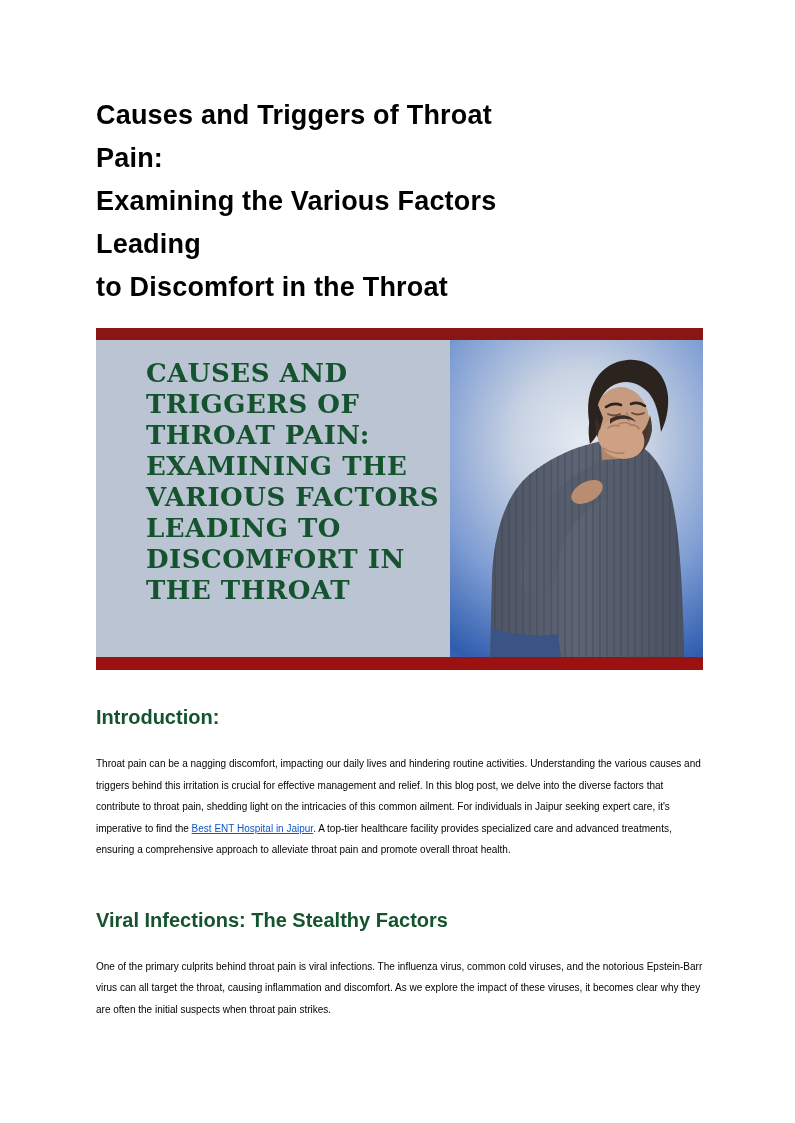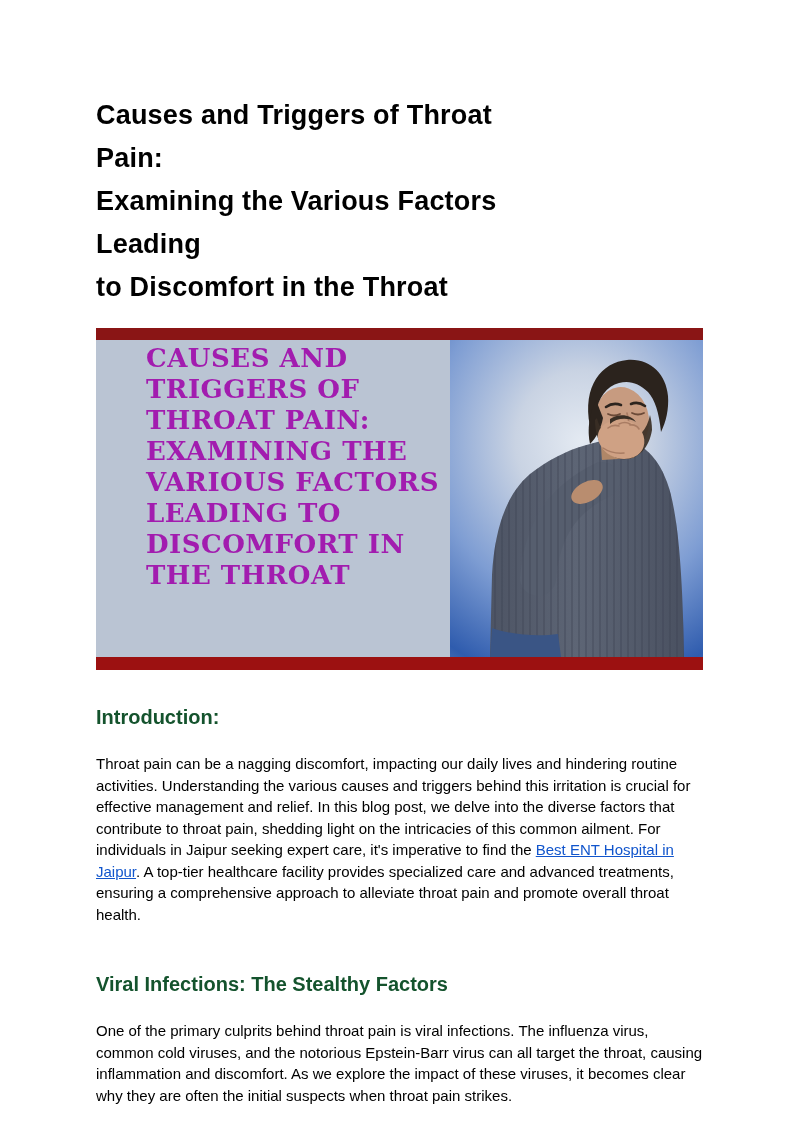--- a/index.html
+++ b/index.html
@@ -29,27 +29,27 @@
     margin-top: 19px;
     width: 607px; height: 342px;
     background: #bac4d3;
     overflow: hidden;
   }
   .hero-bar { position: absolute; left: 0; width: 607px; height: 13px; }
   .hero-bar.top { top: 0; height: 12px; background: #8a1515; }
   .hero-bar.bottom { bottom: 0; background: #9c1111; }
   .hero-title {
     position: absolute;
-    left: 50px; top: 15px;
+    left: 50px; top: 30px;
     font-family: "DejaVu Serif", serif;
     font-weight: bold;
     font-size: 26px;
     line-height: 31px;
     letter-spacing: 0.5px;
-    color: #a21caf;
+    color: #14532d;
     white-space: pre;
     z-index: 2;
   }
   .hero-photo {
     position: absolute;
     right: 0; top: 12px; bottom: 13px;
     width: 253px;
     background: radial-gradient(ellipse 130% 112% at 52% 32%,
       #e4eaf2 0%, #c9d3e3 20%, #7e9dd3 46%, #2f5cae 70%, #8aa2c7 90%, #bac4d3 100%);
   }
@@ -59,21 +59,21 @@
     font-size: 20px;
     font-weight: bold;
     line-height: 26px;
     color: #14532d;
   }
   .section-heading.intro { margin-top: 34px; }
   .section-heading.viral { margin-top: 46px; }
   .para {
     margin-top: 23px;
     width: 607px;
-    font-size: 15px;
+    font-size: 10px;
     line-height: 21.5px;
     color: #000000;
   }
   .para.viral { }
   a.doc-link { color: #1155cc; text-decoration: underline; cursor: pointer; }
 </style>
 </head>
 <body>
 
 <div class="page">

